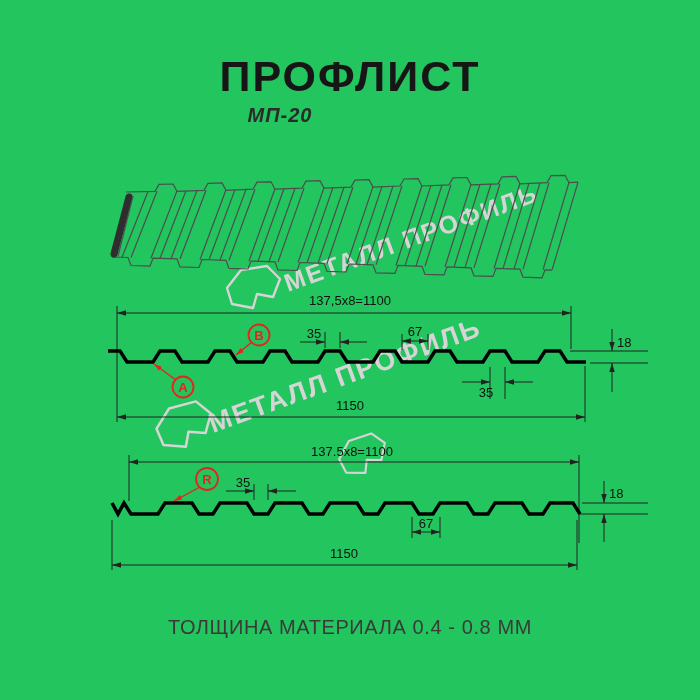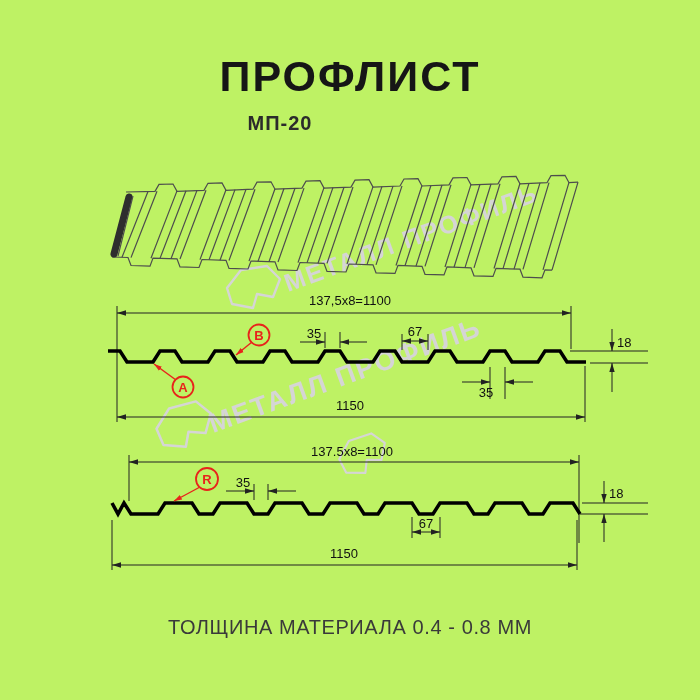--- a/index.html
+++ b/index.html
@@ -1,21 +1,21 @@
 <!DOCTYPE html>
 <html><head>
 <meta charset="utf-8">
 <style>
   html,body{margin:0;padding:0;background:#ffffff;}
-  #stage{position:relative;width:700px;height:700px;background:#bef264;overflow:hidden;
+  #stage{position:relative;width:700px;height:700px;background:#22c55e;overflow:hidden;
          font-family:"Liberation Sans",sans-serif;}
   .title{position:absolute;top:52px;left:0;width:700px;text-align:center;
          font-size:43px;font-weight:bold;letter-spacing:2px;color:#161616;}
-  .subtitle{position:absolute;top:112px;left:0;width:560px;text-align:center;
-         font-size:20px;font-weight:bold;letter-spacing:1px;color:#2b2b2b;}
+  .subtitle{position:absolute;top:104px;left:0;width:560px;text-align:center;
+         font-size:20px;font-weight:bold;letter-spacing:1px;color:#2b2b2b;font-style:italic;}
   .footer-note{position:absolute;top:616px;left:0;width:700px;text-align:center;
          font-size:20px;font-weight:500;letter-spacing:0.6px;color:#3a3a3a;}
   svg{position:absolute;top:0;left:0;}
   .dim{stroke:#222222;stroke-width:1;fill:none;}
   .dimtxt{font-size:13px;fill:#111111;}
   .profile{stroke:#000000;stroke-width:3.5;fill:none;}
   .wm{fill:#d5d5d5;font-size:25px;font-weight:bold;letter-spacing:2px;}
   .wm2{font-size:27px;}
   .wmlogo{stroke:#d5d5d5;stroke-width:2.4;fill:none;stroke-linejoin:round;}
   .red{stroke:#e8231b;fill:none;stroke-width:1.8;}

